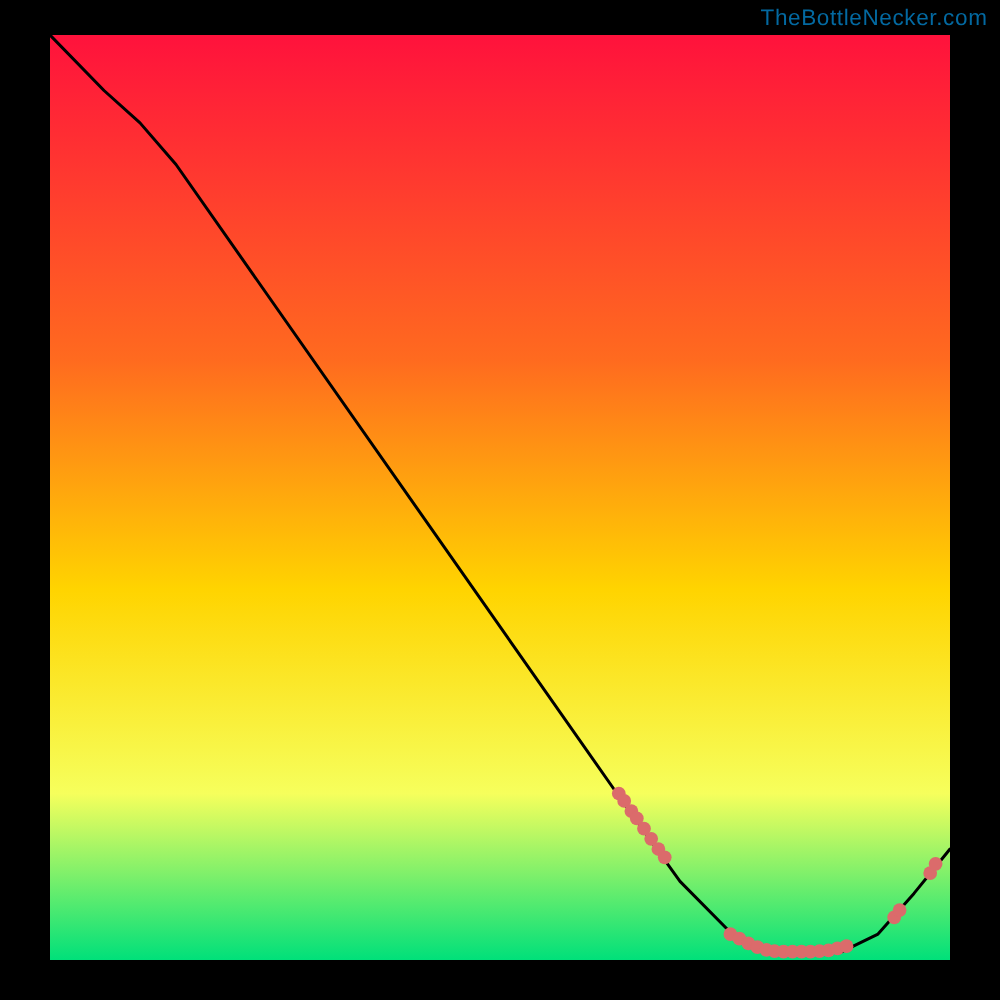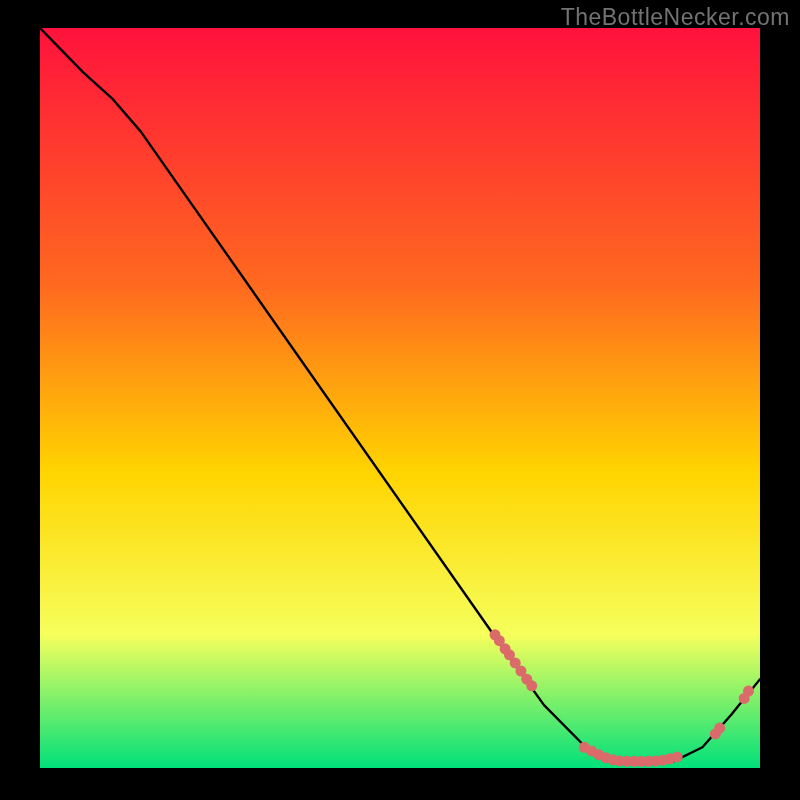--- a/index.html
+++ b/index.html
@@ -14,22 +14,22 @@
   .stage {
     position: relative;
     width: 800px;
     height: 800px;
     background: #000;
   }
   .watermark {
     position: absolute;
     top: 4px;
     right: 10px;
-    color: #737373;
-    font-size: 23px;
+    color: #0369a1;
+    font-size: 18px;
     letter-spacing: 0.5px;
     user-select: none;
   }
   .plot {
     position: absolute;
     left: 40px;
     top: 28px;
     width: 720px;
     height: 740px;
   }

